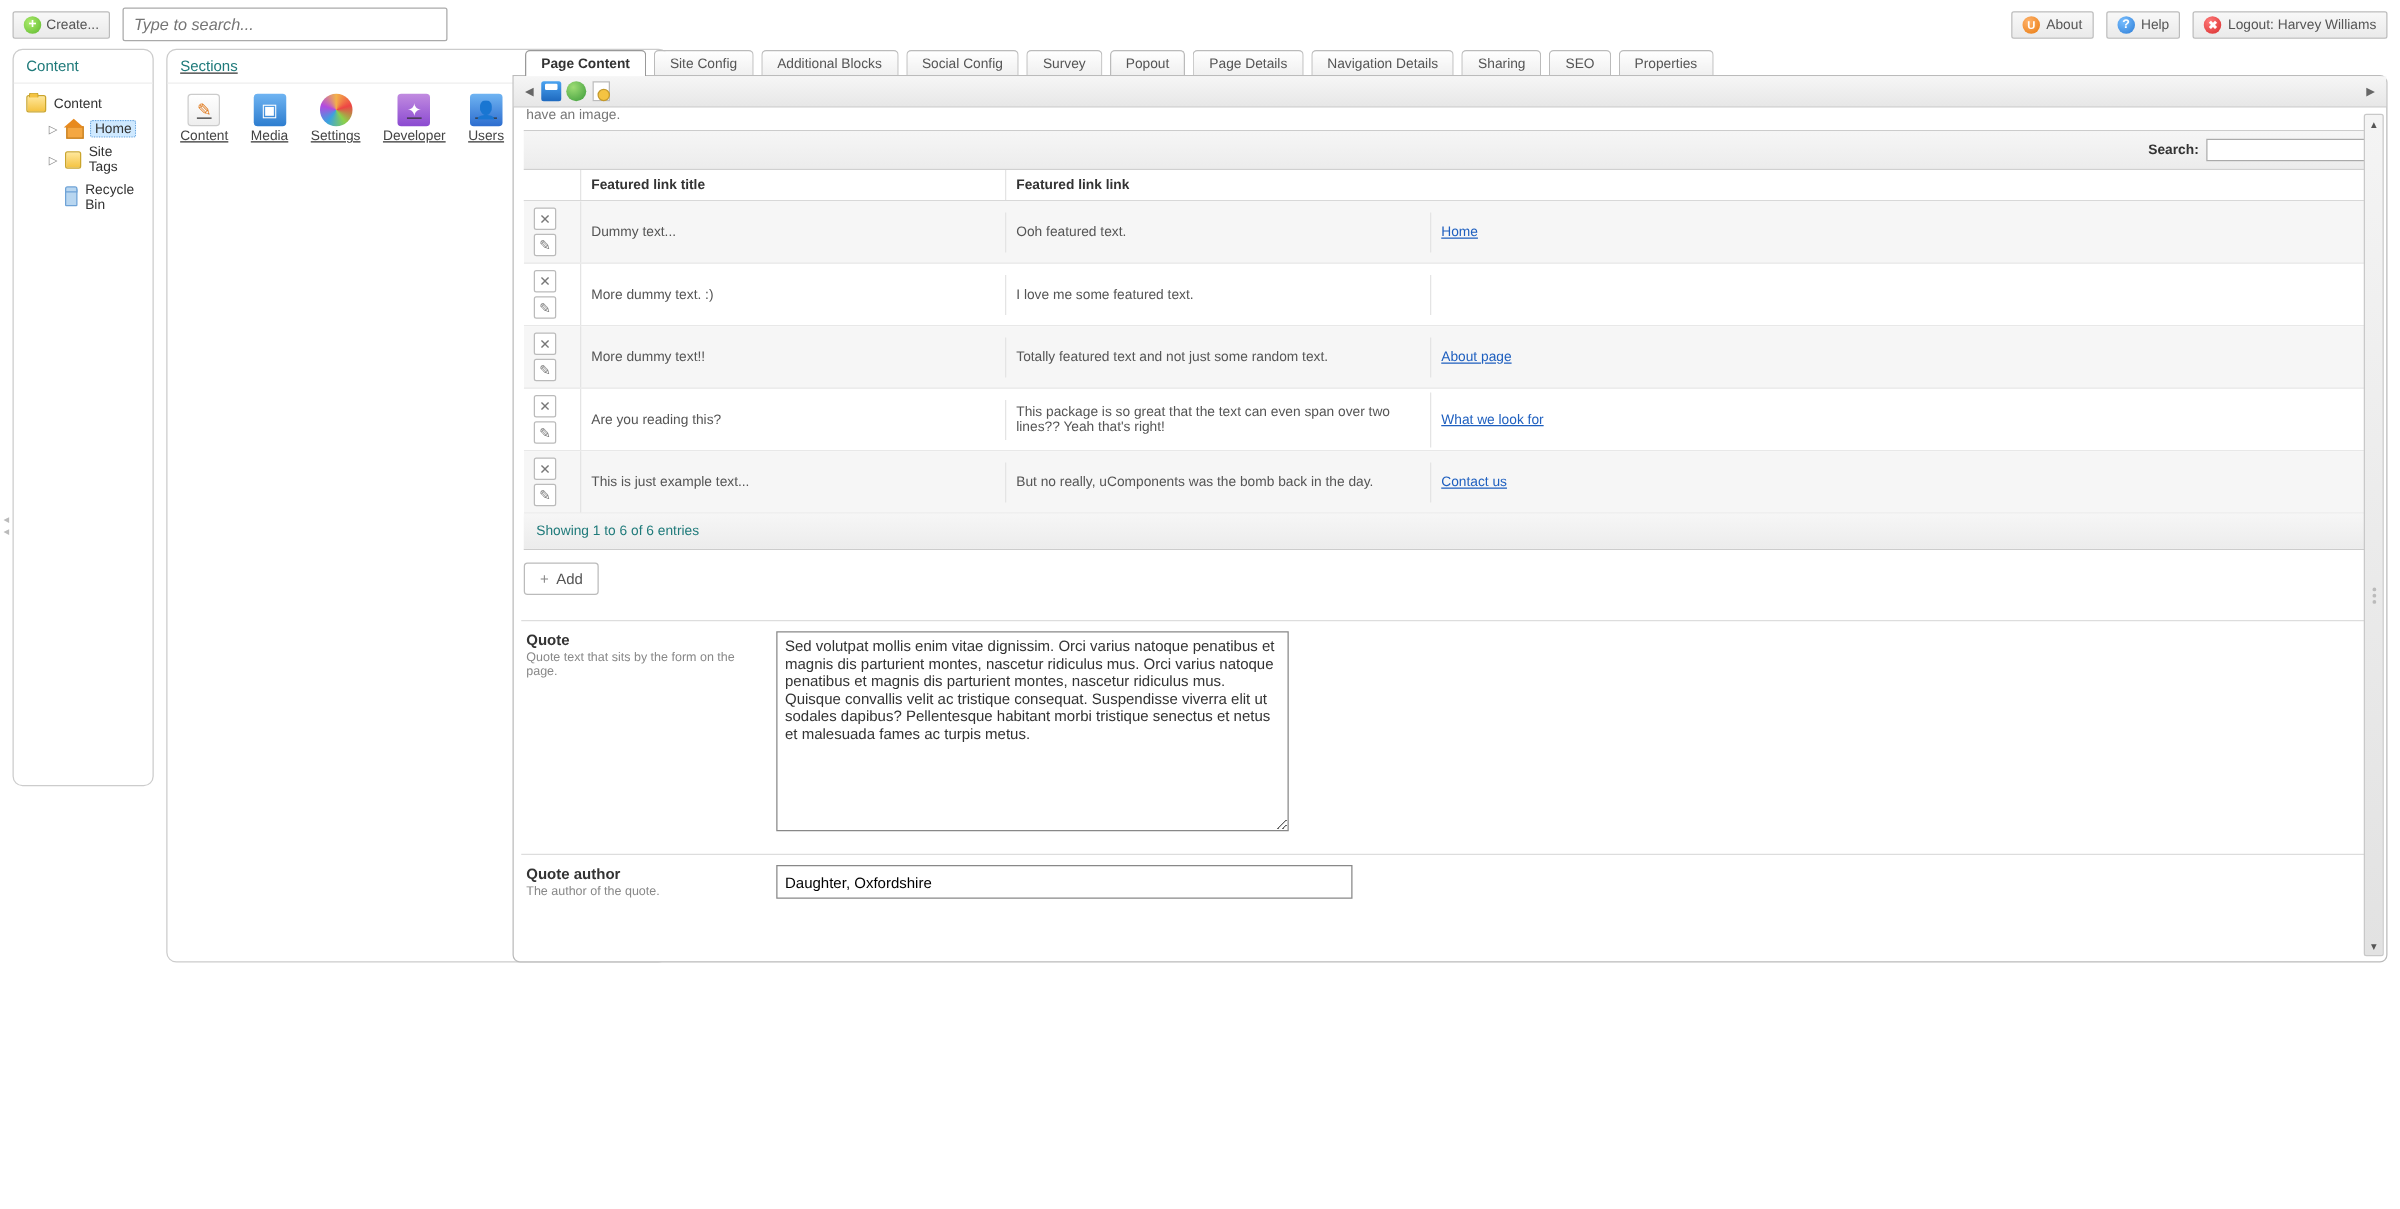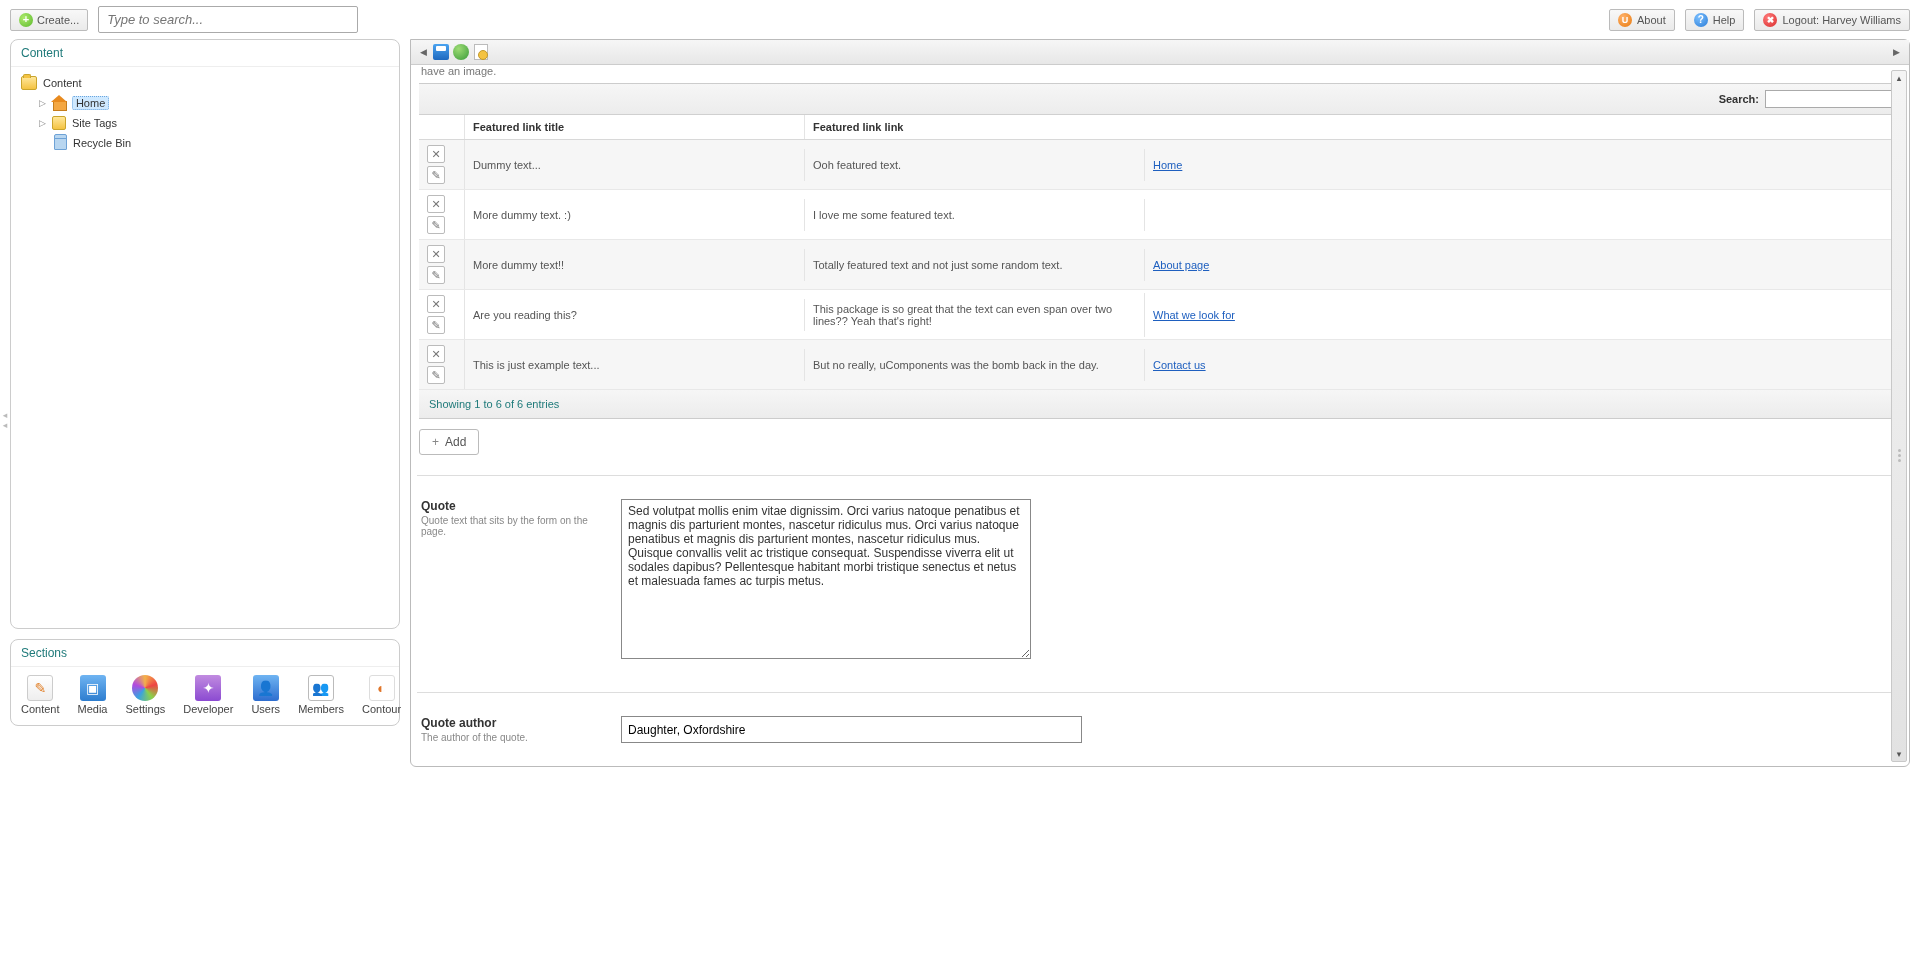--- a/index.html
+++ b/index.html
@@ -12,39 +12,39 @@
 .search-box { width: 260px; border: 1px solid #aaa; padding: 5px 8px; font-size: 13px; color: #999; font-style: italic; background: #fff; border-radius: 2px; }
 .topbar-spacer { flex: 1; }
 .topbar-btn { display: flex; align-items: center; gap: 5px; background: linear-gradient(#f8f8f8,#eaeaea); border: 1px solid #bbb; padding: 3px 8px; border-radius: 2px; cursor: pointer; font-size: 11px; color: #555; }
 .icon-circle { width: 14px; height: 14px; border-radius: 50%; display: inline-flex; align-items: center; justify-content: center; font-size: 9px; font-weight: bold; color: #fff; }
 .ic-orange { background: radial-gradient(circle at 35% 30%, #ffb26b, #e87a0e); }
 .ic-blue   { background: radial-gradient(circle at 35% 30%, #7abfff, #2b7cd6); color:#fff; font-size:10px;}
 .ic-red    { background: radial-gradient(circle at 35% 30%, #ff7a7a, #d82c2c); }
 
 
 .app { display: flex; gap: 10px; padding: 0 10px 10px 10px; }
-.left-col { width: 390px; display: flex; flex-direction: column; gap: 10px; }
+.left-col { width: 390px; display: flex; flex-direction: row; gap: 10px; }
 .panel { border: 1px solid #ccc; border-radius: 8px; background: #fff; }
 .panel-head { padding: 6px 10px; color: #1f7a7a; font-size: 12px; border-bottom: 1px solid #eee; }
 .tree { padding: 6px 4px 10px 4px; }
 .tree-item { display: flex; align-items: center; gap: 6px; padding: 3px 6px; color: #333; cursor: pointer; }
 .tree-child { padding-left: 24px; position: relative; }
 .tree-arrow { color: #888; font-size: 9px; }
 .folder-icon { width:16px; height:14px; background: linear-gradient(#ffe79b,#f4c342); border:1px solid #caa52c; border-radius:2px; position:relative; }
 .folder-icon:before { content:''; position:absolute; top:-3px; left:1px; width:6px; height:3px; background:#f4c342; border:1px solid #caa52c; border-bottom:none; border-radius:2px 2px 0 0;}
 .home-icon { width:14px;height:14px; position:relative; }
 .home-icon:before{content:'';position:absolute;top:5px;left:1px;width:12px;height:8px;background:#f4a742;border:1px solid #c47d1e;}
 .home-icon:after{content:'';position:absolute;top:-1px;left:-1px;width:0;height:0;border-left:8px solid transparent;border-right:8px solid transparent;border-bottom:7px solid #e88a1e;}
 .tag-icon{width:14px;height:14px;background:linear-gradient(#ffe79b,#f4c342);border:1px solid #caa52c;border-radius:2px;}
 .bin-icon{width:13px;height:14px;background:#b8d6f0;border:1px solid #6ea2d6;border-radius:1px;position:relative;}
 .bin-icon:before{content:'';position:absolute;top:-3px;left:-1px;right:-1px;height:3px;background:#b8d6f0;border:1px solid #6ea2d6;border-radius:2px 2px 0 0;}
 .tree-sel { background: #cfe9ff; border: 1px dotted #6aa5de; border-radius:2px; padding: 0 3px; }
 
 .content-panel { height: 590px; }
-.sections-panel { flex: none; }
+.sections-panel { flex: none; text-decoration: underline; }
 .sections-body { display: flex; gap: 18px; padding: 8px 10px 10px 10px; }
 .sec-item { display: flex; flex-direction: column; align-items: center; gap: 2px; cursor: pointer; color:#444; }
 .sec-icon { width: 26px; height: 26px; border-radius:3px; display:flex; align-items:center; justify-content:center; font-size:14px; color:#fff;}
 .si-content{background:linear-gradient(#fff,#eee);border:1px solid #ccc;color:#e07a1e;}
 .si-media{background:linear-gradient(#6fb4f2,#2d7dcf);}
 .si-settings{background:conic-gradient(#f3b24a,#e44,#8bd14a,#3aa2e0,#b24ae0,#f3b24a);border-radius:50%;}
 .si-dev{background:linear-gradient(#c18be0,#8b4ad1);}
 .si-users{background:linear-gradient(#6fb4f2,#2d6dcf);}
 .si-members{background:#fff;border:1px solid #bbb;color:#6da0d6;}
 .si-contour{background:#fff;border:1px solid #ddd;color:#e0762a;}
@@ -81,21 +81,21 @@
 .grid-row:nth-child(odd){background:#f6f6f6;}
 .grid-row .gc-actions{display:flex;flex-direction:column;gap:3px;padding:5px 8px;}
 .row-btn{width:18px;height:18px;border:1px solid #bbb;background:#fff;border-radius:2px;font-size:11px;display:flex;align-items:center;justify-content:center;color:#777;cursor:pointer;}
 .grid-row .gc-title,.grid-row .gc-text,.grid-row .gc-link{padding:10px 8px;}
 .grid-row .gc-link a{color:#1e5fbf;text-decoration:underline;}
 .grid-footer{padding:8px 10px;color:#1f7a7a;background:linear-gradient(#f6f6f6,#ececec);}
 .add-btn-row{padding:10px 8px;}
 .add-btn{display:inline-flex;align-items:center;gap:6px;border:1px solid #bbb;background:#fff;border-radius:3px;padding:5px 12px;font-size:12px;color:#555;cursor:pointer;}
 .add-btn .plus{color:#888;}
 
-.field-block{display:flex;gap:20px;border-top:1px solid #ddd;margin:10px 6px 0 6px;padding:23px 4px;}
+.field-block{display:flex;gap:20px;border-top:1px solid #ddd;margin:10px 6px 0 6px;padding:8px 4px;}
 .field-label{width:180px;}
 .field-label .fl-title{font-weight:bold;color:#333;font-size:12px;}
 .field-label .fl-desc{color:#888;font-size:10px;margin-top:2px;}
 .quote-area{width:410px;height:160px;border:1px solid #888;padding:4px 6px;font-size:12px;font-family:inherit;resize:both;color:#333;}
 .author-input{width:461px;border:1px solid #888;padding:3px 6px;font-size:12px;}
 
 .right-edge-scroll{position:absolute;top:30px;bottom:4px;right:2px;width:16px;}
 .right-edge-scroll .sb{width:16px;position:absolute;top:0;bottom:0;background:linear-gradient(#f4f4f4,#e2e2e2);border:1px solid #c8c8c8;border-radius:2px;}
 .right-edge-scroll .su,.right-edge-scroll .sd{position:absolute;left:0;width:16px;height:16px;display:flex;align-items:center;justify-content:center;font-size:9px;color:#555;cursor:pointer;}
 .right-edge-scroll .su{top:0;} .right-edge-scroll .sd{bottom:0;}
@@ -187,20 +187,33 @@
           </div>
         <div class="sec-item">
             <div class="sec-icon si-contour">◐</div>
             <span>Contour</span>
           </div>
       </div>
     </div>
   </div>
 
   <div class="right-col">
+    <div class="tabs-row">
+      <div class="tab active">Page Content</div>
+      <div class="tab">Site Config</div>
+      <div class="tab">Additional Blocks</div>
+      <div class="tab">Social Config</div>
+      <div class="tab">Survey</div>
+      <div class="tab">Popout</div>
+      <div class="tab">Page Details</div>
+      <div class="tab">Navigation Details</div>
+      <div class="tab">Sharing</div>
+      <div class="tab">SEO</div>
+      <div class="tab">Properties</div>
+    </div>
     <div class="main-panel">
       <div class="toolbar">
         <span class="caret-left">◀</span>
         <span class="tool-ic">
             <span class="save-ic"></span>
           </span>
         <span class="tool-ic">
             <span class="globe-ic"></span>
           </span>
         <span class="tool-ic">

